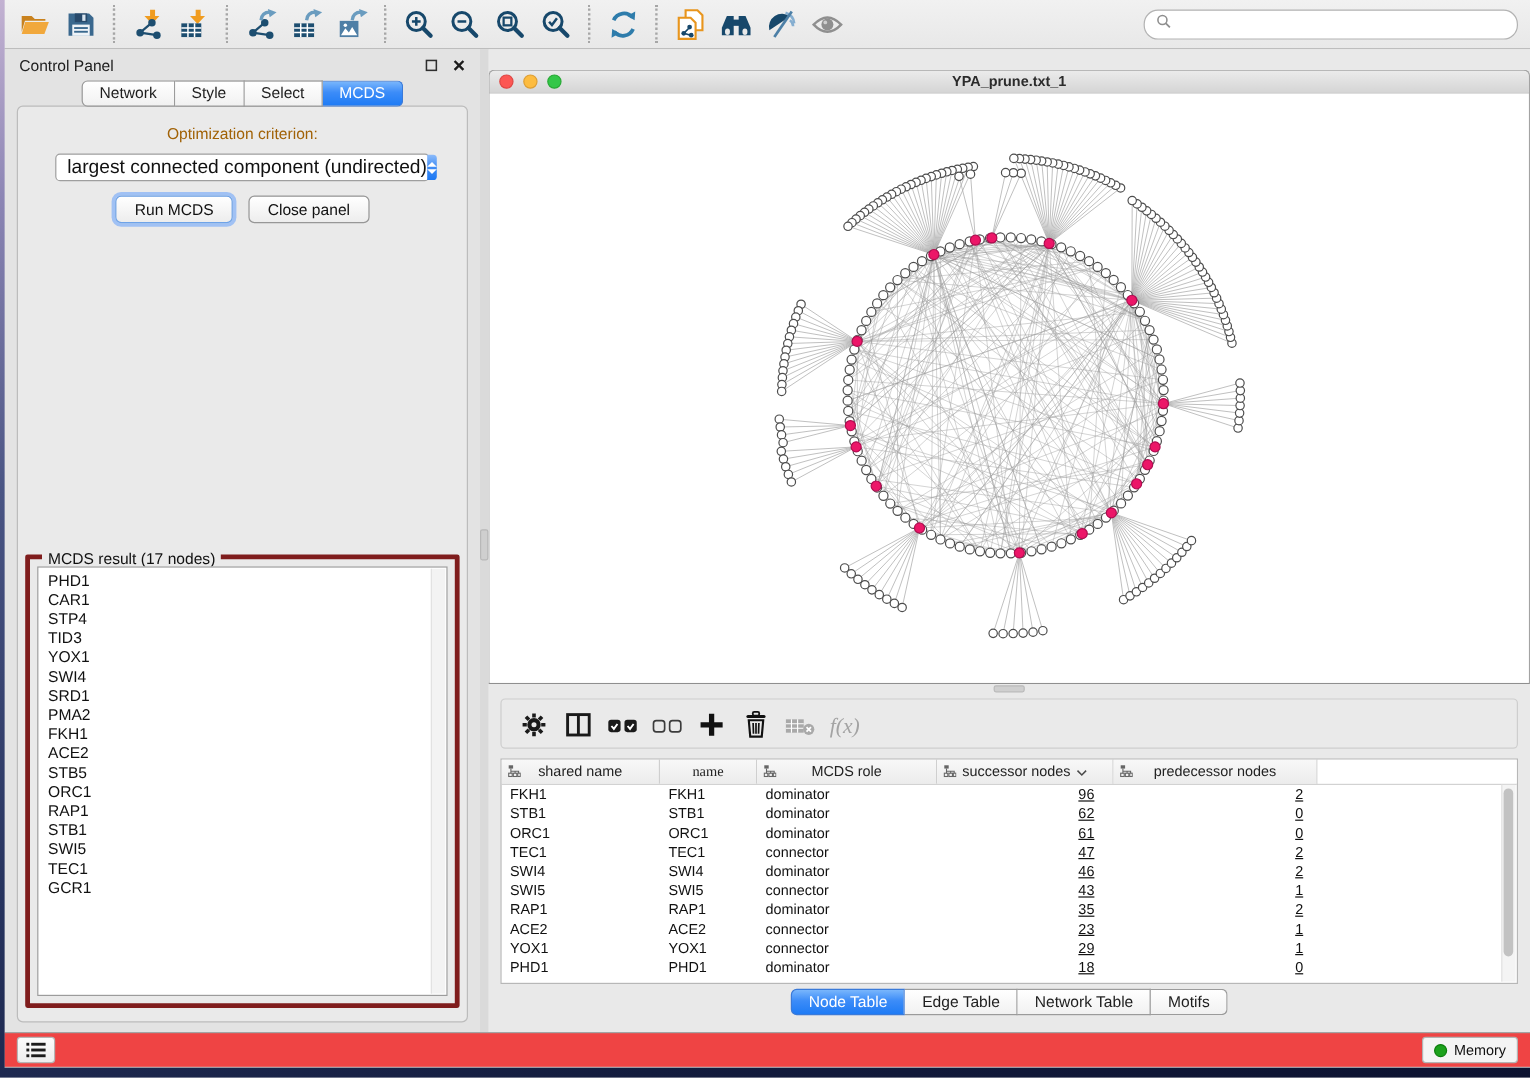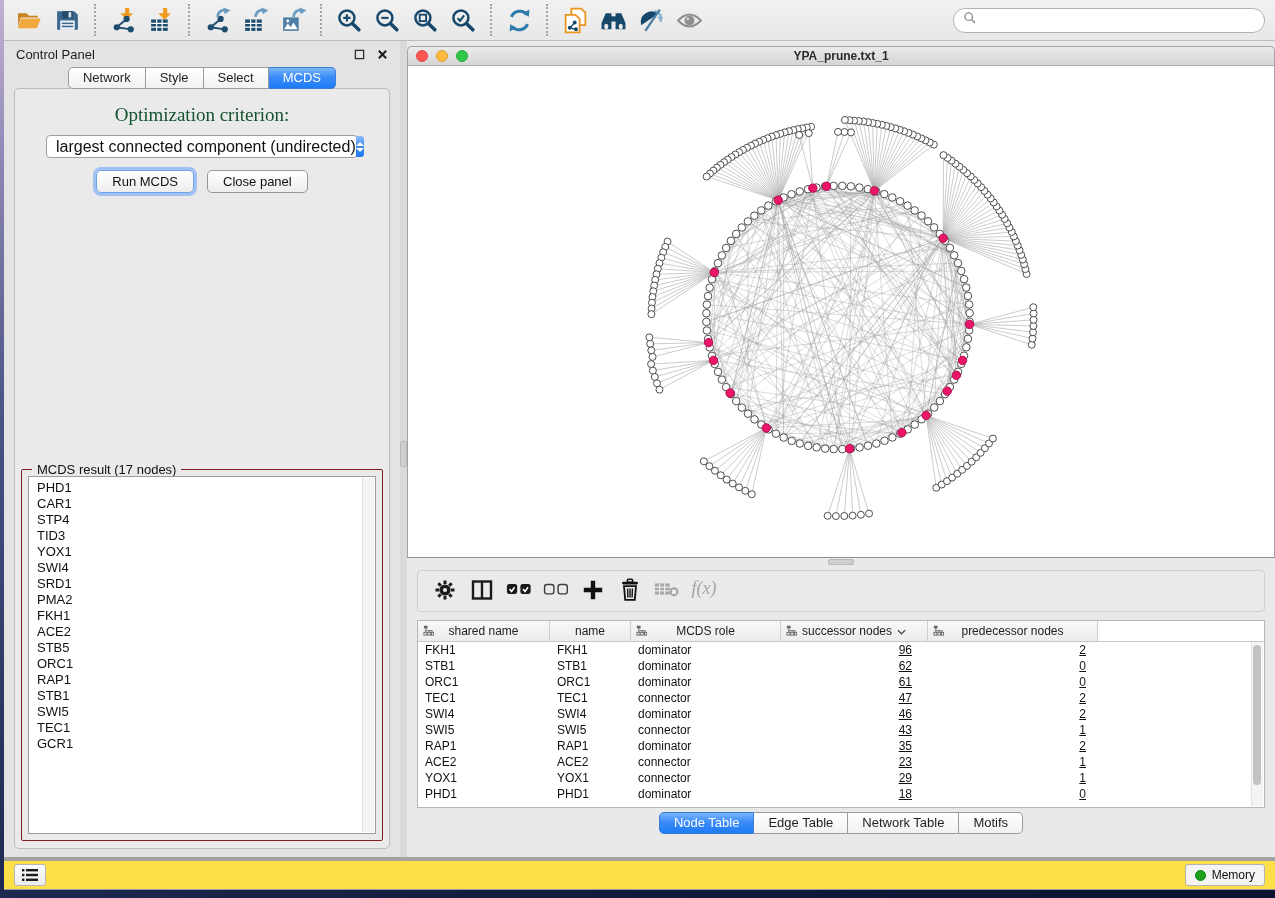--- a/index.html
+++ b/index.html
@@ -38,68 +38,68 @@
   .tabset{display:flex;}
   .tab{height:20px;line-height:20px;padding:0 14px;font-size:13px;color:#1e1e1e;
        background:linear-gradient(#ffffff,#f1f1f1);border:1px solid #9b9b9b;border-left:none;}
   .tab:first-child{border-left:1px solid #9b9b9b;border-radius:5px 0 0 5px;}
   .tab:last-child{border-radius:0 5px 5px 0;}
   .tab.active{background:linear-gradient(#79b6fc,#3c8cf8 45%,#1e7bf5);color:#fff;border-color:#3a7ad9;}
 
   .cp-content{flex:1;margin:1px 10px 8px 10px;margin-top:-1px;background:#eaeaea;
               border:1px solid #bcbcbc;border-radius:5px;position:relative;
               display:flex;flex-direction:column;align-items:center;min-height:0;}
-  .opt-label{margin-top:15px;font-size:19px;color:#14532d;font-family:Liberation Serif, serif;}
+  .opt-label{margin-top:15px;font-size:13px;color:#a16207;}
   .dropdown{margin-top:9px;width:312px;height:23px;background:#fff;border:1px solid #9f9f9f;
             border-radius:4px;display:flex;align-items:center;position:relative;box-sizing:border-box;}
   .dd-text{font-size:16px;color:#111;padding-left:9px;flex:1;white-space:nowrap;}
   .dd-step{width:19px;height:21px;border-radius:0 3px 3px 0;
            background:linear-gradient(#8cbbfa,#3f8cf5 50%,#1e79f3);
            display:flex;flex-direction:column;align-items:center;justify-content:center;gap:2px;}
   .dd-step i{display:block;width:0;height:0;border-left:4px solid transparent;border-right:4px solid transparent;}
   .dd-step i.up{border-bottom:4px solid #fff;}
   .dd-step i.dn{border-top:4px solid #fff;}
   .btn-row{margin-top:12px;display:flex;gap:13px;}
   .btn{height:23px;padding:0 15px;font-size:13px;color:#111;font-family:"Liberation Sans",sans-serif;
        background:linear-gradient(#ffffff,#ededed);border:1px solid #979797;border-radius:5px;}
   .btn.focused{box-shadow:0 0 0 3px rgba(110,165,250,.6);border-color:#6ea3e8;}
 
   .result-group{margin-top:276px;align-self:stretch;margin-left:6px;margin-right:6px;height:370px;
-                border:1px solid #7f1d1d;border-radius:2px;position:relative;flex:none;}
+                border:4px solid #7f1d1d;border-radius:2px;position:relative;flex:none;}
   .legend{position:absolute;top:-8px;left:10px;background:#eaeaea;padding:0 5px;font-size:13px;color:#111;}
   .result-list{position:absolute;inset:6px;background:#fff;border:1px solid #9c9c9c;
                padding:3px 20px 3px 8px;overflow:hidden;}
   .result-item{height:16px;line-height:16px;font-size:13px;color:#111;}
   .result-scroll{position:absolute;top:8px;right:8px;bottom:8px;width:11px;background:#f3f3f3;
                  border-left:1px solid #e2e2e2;}
 
   
   .right-stack{flex:1;display:flex;flex-direction:column;background:#e9e9e9;min-width:0;}
-  .net-window{margin-top:5px;height:512px;flex:none;border:1px solid #a3a3a3;border-bottom:1px solid #8f8f8f;
+  .net-window{margin-top:17px;height:512px;flex:none;border:1px solid #a3a3a3;border-bottom:1px solid #8f8f8f;
               border-radius:5px 5px 0 0;display:flex;flex-direction:column;box-sizing:border-box;}
   .titlebar{height:18px;flex:none;background:linear-gradient(#ebebeb,#d5d5d5);
             border-bottom:1px solid #b0b0b0;border-radius:5px 5px 0 0;
             display:flex;align-items:center;padding:0 8px;position:relative;}
   .tl{width:12px;height:12px;border-radius:50%;margin-right:8px;box-sizing:border-box;}
   .tl.red{background:#fc5753;border:1px solid #df4744;}
   .tl.yellow{background:#fdbc40;border:1px solid #de9f34;}
   .tl.green{background:#33c748;border:1px solid #27aa35;}
   .net-title{position:absolute;left:0;right:0;text-align:center;font-size:12px;font-weight:bold;color:#2b2b2b;}
   .net-canvas{flex:1;background:#fff;overflow:hidden;}
   .net-canvas svg{display:block;width:100%;height:100%;}
 
   .h-divider{height:8px;flex:none;position:relative;}
   .h-divider .handle-h{position:absolute;left:50%;top:1px;width:26px;height:6px;margin-left:-13px;
                        background:#cfcfcf;border:1px solid #bababa;border-radius:2px;box-sizing:border-box;}
 
   
   .table-panel{flex:1;display:flex;flex-direction:column;min-height:0;}
   .tp-toolbar{margin:4px 10px 0 10px;height:40px;flex:none;background:#eaeaea;border:1px solid #cecece;
               border-radius:4px;display:flex;align-items:center;padding:0 6px 0 14px;gap:11px;}
-  .tpbtn{width:26px;height:26px;display:flex;align-items:flex-start;justify-content:center;}
+  .tpbtn{width:26px;height:26px;display:flex;align-items:flex-end;justify-content:center;}
   .tpbtn svg{width:24px;height:24px;}
   .tpbtn.wide svg{width:30px;height:22px;}
   .fx{font-family:"Liberation Serif",serif;font-style:italic;font-size:18px;color:#a3a3a3;}
 
   .data-table{margin:8px 10px 0 10px;height:188px;flex:none;background:#fff;border:1px solid #b7b7b7;
               position:relative;box-sizing:border-box;overflow:hidden;}
   .thead{display:flex;height:20px;border-bottom:1px solid #c8c8c8;}
   .th{background:linear-gradient(#f8f8f8,#ececec);border-right:1px solid #cfcfcf;
       display:flex;align-items:center;justify-content:center;gap:5px;font-size:12px;color:#222;
       box-sizing:border-box;position:relative;flex:none;}
@@ -107,21 +107,21 @@
   .th.filler{flex:1;background:#fff;border-right:none;}
   .trow{display:flex;height:16px;align-items:center;}
   .td{font-size:12px;color:#111;box-sizing:border-box;flex:none;white-space:nowrap;overflow:hidden;}
   .td.l{padding-left:7px;text-align:left;}
   .td.r{text-align:right;text-decoration:underline;}
   .vscroll{position:absolute;top:21px;right:1px;bottom:1px;width:11px;background:#f4f4f4;
            border-left:1px solid #e2e2e2;}
   .vscroll .thumb{position:absolute;top:3px;left:1px;width:8px;height:140px;background:#c2c2c2;border-radius:5px;}
 
   .bottom-tabs{margin-top:4px;display:flex;justify-content:center;flex:none;}
-  .statusbar{height:28px;flex:none;background:#fde047;border-top:4px solid #a3a3a3;
+  .statusbar{height:28px;flex:none;background:#ef4444;border-top:1px solid #a3a3a3;
              display:flex;align-items:center;padding:0 10px;}
   .list-btn{width:32px;height:22px;background:linear-gradient(#fcfcfc,#ededed);border:1px solid #b5b5b5;
             border-radius:3px;display:flex;align-items:center;justify-content:center;padding:0;}
   .mem-btn{margin-left:auto;height:22px;padding:0 9px;display:flex;align-items:center;gap:6px;
            background:#f4f4f4;border:1px solid #b3b3b3;border-radius:3px;font-size:12px;color:#111;
            font-family:"Liberation Sans",sans-serif;}
   .dot{width:11px;height:11px;border-radius:50%;background:#1ca21c;border:1px solid #0d7d0d;box-sizing:border-box;}
 </style>
 </head>
 <body>
@@ -1163,21 +1163,21 @@
                     <rect x="1" y="0.8" width="4" height="3" fill="#666"></rect>
                     <g fill="none" stroke="#666" stroke-width="1">
                       <path d="M3 3.8v2.4h7v1.6M3 6.2v1.8M6.8 6.2v1.8"></path>
                     </g>
                     <rect x="1" y="8" width="3.2" height="3" fill="none" stroke="#666"></rect>
                     <rect x="5.2" y="8" width="3.2" height="3" fill="none" stroke="#666"></rect>
                     <rect x="9.2" y="8" width="2.4" height="3" fill="none" stroke="#666"></rect>
                   </svg></span>
                 <span>shared name</span>
               </div>
-              <div class="th" style="width: 81px;">
+              <div class="th" style="width: 81px; font-family: Liberation Serif, serif;">
                 <span>name</span>
               </div>
               <div class="th" style="width: 150px;">
                 <span class="colicon"><svg viewBox="0 0 12 12" width="11" height="11">
                     <rect x="1" y="0.8" width="4" height="3" fill="#666"></rect>
                     <g fill="none" stroke="#666" stroke-width="1">
                       <path d="M3 3.8v2.4h7v1.6M3 6.2v1.8M6.8 6.2v1.8"></path>
                     </g>
                     <rect x="1" y="8" width="3.2" height="3" fill="none" stroke="#666"></rect>
                     <rect x="5.2" y="8" width="3.2" height="3" fill="none" stroke="#666"></rect>

